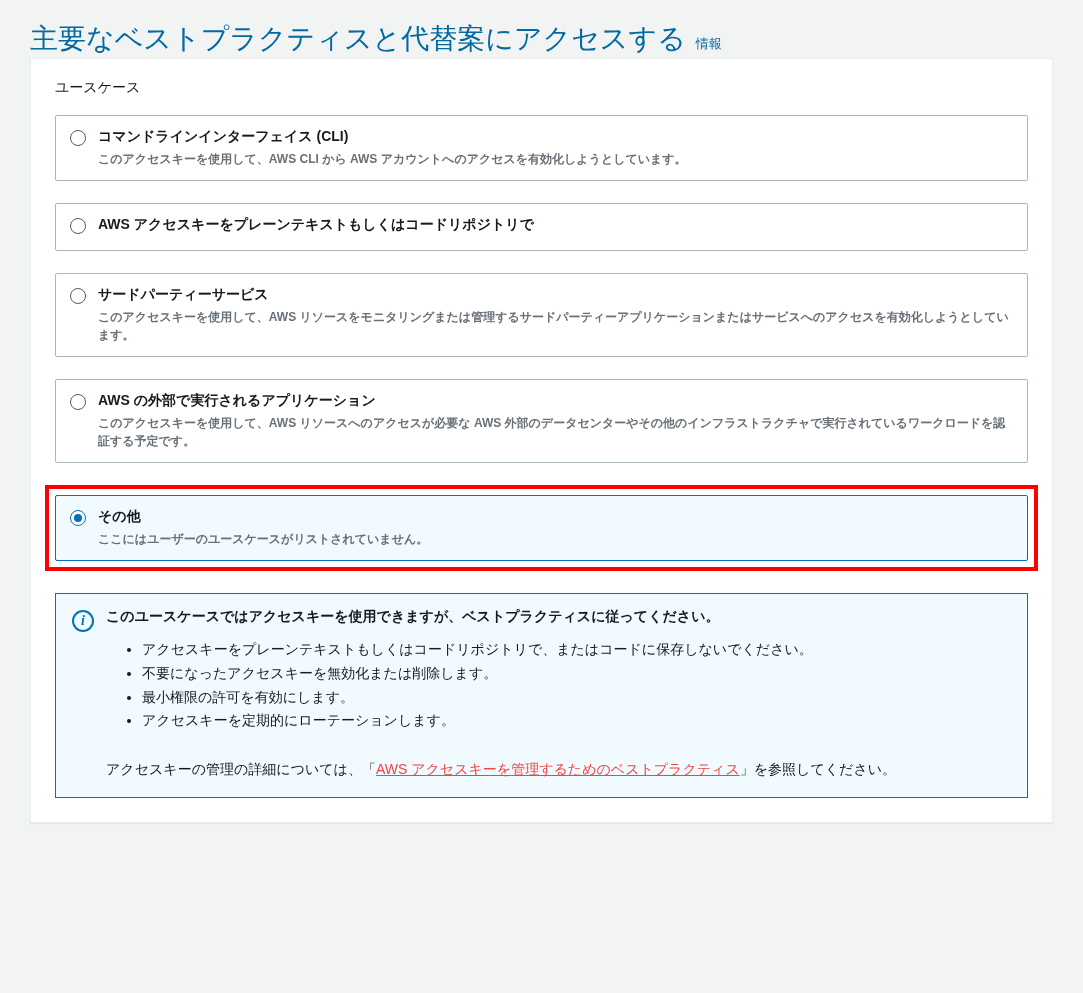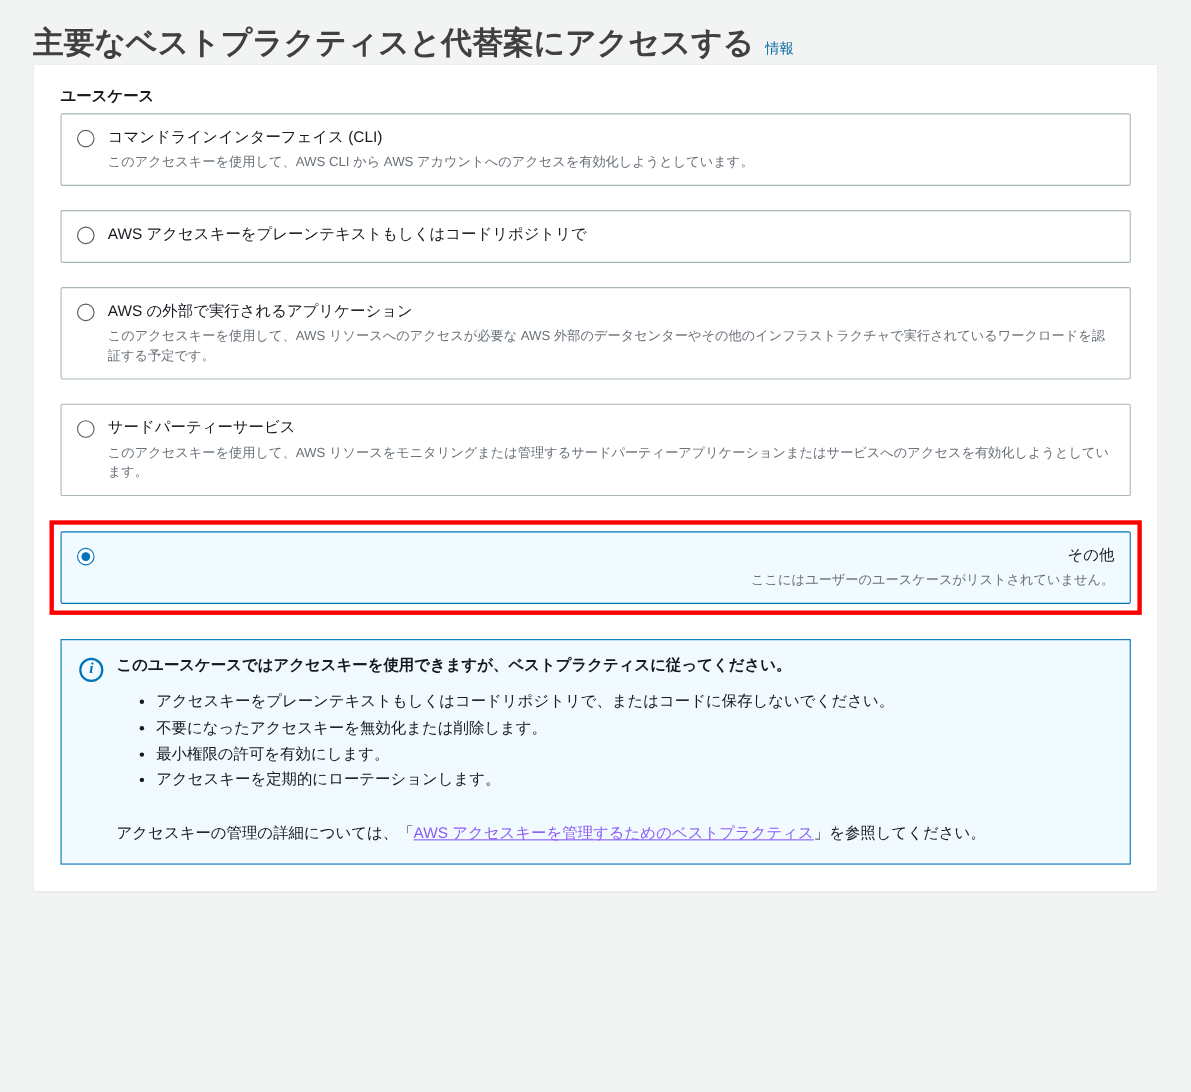--- a/index.html
+++ b/index.html
@@ -5,22 +5,22 @@
     * { box-sizing: border-box; margin: 0; padding: 0; }
     body {
       font-family: "Amazon Ember", "Helvetica Neue", Arial, sans-serif;
       background: #f2f3f3;
       color: #16191f;
       font-size: 14px;
       padding: 20px 30px;
     }
     .page-header h1 {
       font-size: 28px;
-      font-weight: 700;
-      color: #404040;
+      font-weight: 400;
+      color: #0369a1;
       margin-bottom: 6px;
       display: inline;
     }
     .info-link {
       color: #0369a1;
       font-size: 13px;
       font-weight: 400;
       margin-left: 6px;
       cursor: pointer;
     }
@@ -32,37 +32,37 @@
     }
     .panel {
       background: #fff;
       border: 1px solid #eaeded;
       padding: 20px 24px 24px;
       box-shadow: 0 1px 1px rgba(0,0,0,0.05);
     }
     .section-label {
       font-size: 14px;
       color: #16191f;
-      margin-bottom: 6px;
-      font-weight: 700;
+      margin-bottom: 18px;
+      font-weight: 400;
     }
     .radio-option {
       border: 1px solid #aab7b8;
       border-radius: 2px;
       padding: 12px 14px;
       margin-bottom: 22px;
       display: flex;
       gap: 12px;
       cursor: pointer;
       background: #fff;
+      font-weight: bold;
     }
     .radio-option.selected {
       border: 1px solid #0073bb;
       background: #f1faff;
-      text-align: right;
     }
     .radio-input {
       flex: none;
       width: 16px;
       height: 16px;
       border-radius: 50%;
       border: 1.5px solid #545b64;
       margin-top: 2px;
       position: relative;
       background: #fff;
@@ -135,21 +135,21 @@
       margin-bottom: 28px;
     }
     .info-content li {
       font-size: 14px;
       line-height: 1.7;
     }
     .info-footer {
       font-size: 14px;
     }
     .info-footer a {
-      color: #8b5cf6;
+      color: #ef4444;
       text-decoration: underline;
     }
   </style>
 </head>
 <body>
 
 <div class="page-header">
   <h1>主要なベストプラクティスと代替案にアクセスする</h1>
   <span class="info-link">情報</span>
 </div>
@@ -169,30 +169,30 @@
   <div class="radio-option">
     <div class="radio-input"></div>
     <div class="radio-content">
       <div class="radio-title">AWS アクセスキーをプレーンテキストもしくはコードリポジトリで</div>
     </div>
   </div>
 
   <div class="radio-option">
     <div class="radio-input"></div>
     <div class="radio-content">
+      <div class="radio-title">サードパーティーサービス</div>
+      <div class="radio-desc">このアクセスキーを使用して、AWS リソースをモニタリングまたは管理するサードパーティーアプリケーションまたはサービスへのアクセスを有効化しようとしています。</div>
+    </div>
+  </div>
+
+  <div class="radio-option">
+    <div class="radio-input"></div>
+    <div class="radio-content">
       <div class="radio-title">AWS の外部で実行されるアプリケーション</div>
       <div class="radio-desc">このアクセスキーを使用して、AWS リソースへのアクセスが必要な AWS 外部のデータセンターやその他のインフラストラクチャで実行されているワークロードを認証する予定です。</div>
-    </div>
-  </div>
-
-  <div class="radio-option">
-    <div class="radio-input"></div>
-    <div class="radio-content">
-      <div class="radio-title">サードパーティーサービス</div>
-      <div class="radio-desc">このアクセスキーを使用して、AWS リソースをモニタリングまたは管理するサードパーティーアプリケーションまたはサービスへのアクセスを有効化しようとしています。</div>
     </div>
   </div>
 
   <div class="highlight-box">
     <div class="radio-option selected">
       <div class="radio-input"></div>
       <div class="radio-content">
         <div class="radio-title">その他</div>
         <div class="radio-desc">ここにはユーザーのユースケースがリストされていません。</div>
       </div>

